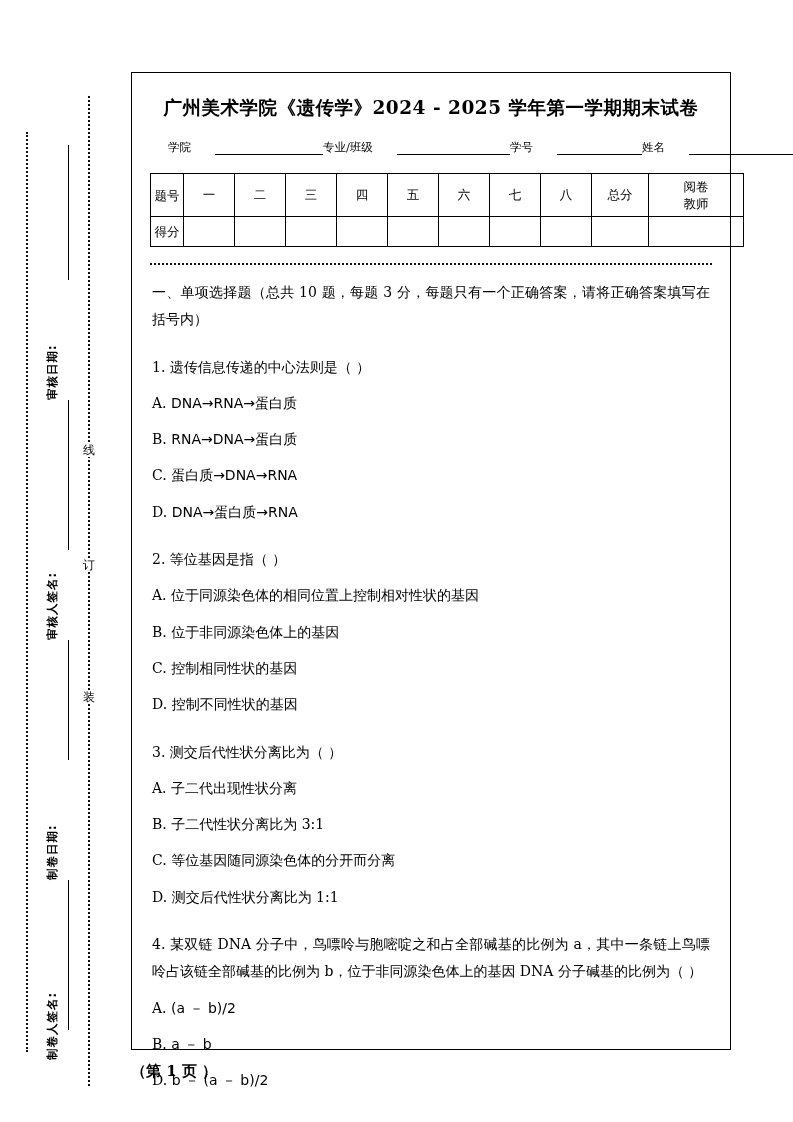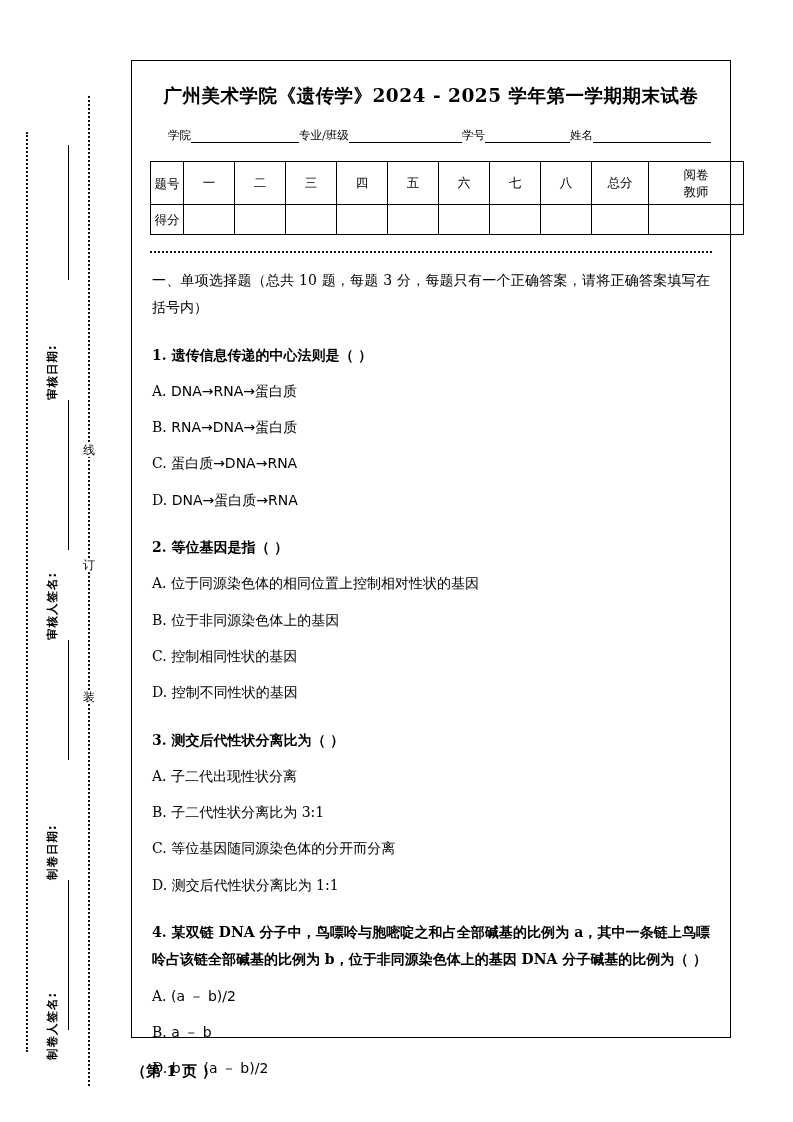--- a/index.html
+++ b/index.html
@@ -55,21 +55,21 @@
     font-size: 12px;
     background: #ffffff;
     color: #000;
     line-height: 14px;
   }
 
   
   .frame {
     position: absolute;
     left: 131px;
-    top: 60px;
+    top: 72px;
     width: 600px;
     height: 978px;
     border: 1.6px solid #000;
     box-sizing: border-box;
     padding: 16px 18px 10px 18px;
   }
 
   .exam-title {
     text-align: center;
     font-size: 18.5px;
@@ -82,21 +82,21 @@
 
   
   .info-line {
     display: flex;
     align-items: flex-end;
     margin-top: 20px;
     padding: 0 10px 0 18px;
     font-size: 11.5px;
     font-family: "DejaVu Serif", "Liberation Serif", serif;
   }
-  .info-field { display: flex; align-items: flex-end; }
+  .info-field { display: flex; align-items: flex-end; gap: 24px; }
   .info-label { white-space: nowrap; }
   .info-blank {
     border-bottom: 1px solid #000;
     height: 12px;
   }
   .b1 { width: 108px; }
   .b2 { width: 113px; }
   .b3 { width: 85px; }
   .b4 { width: 118px; }
 
@@ -138,21 +138,20 @@
     font-family: "DejaVu Serif", "Liberation Serif", serif;
     text-align: justify;
   }
   .section-head {
     margin-bottom: 6px;
     line-height: 1.95;
   }
   .question {
     margin-top: 20px;
     line-height: 1.95;
-    font-weight: bold;
   }
   .option {
     margin-top: 9px;
     padding-left: 0px;
     line-height: 1.95;
   }
   .mono-ish {
     font-family: "DejaVu Sans", "Liberation Sans", sans-serif;
   }
 

